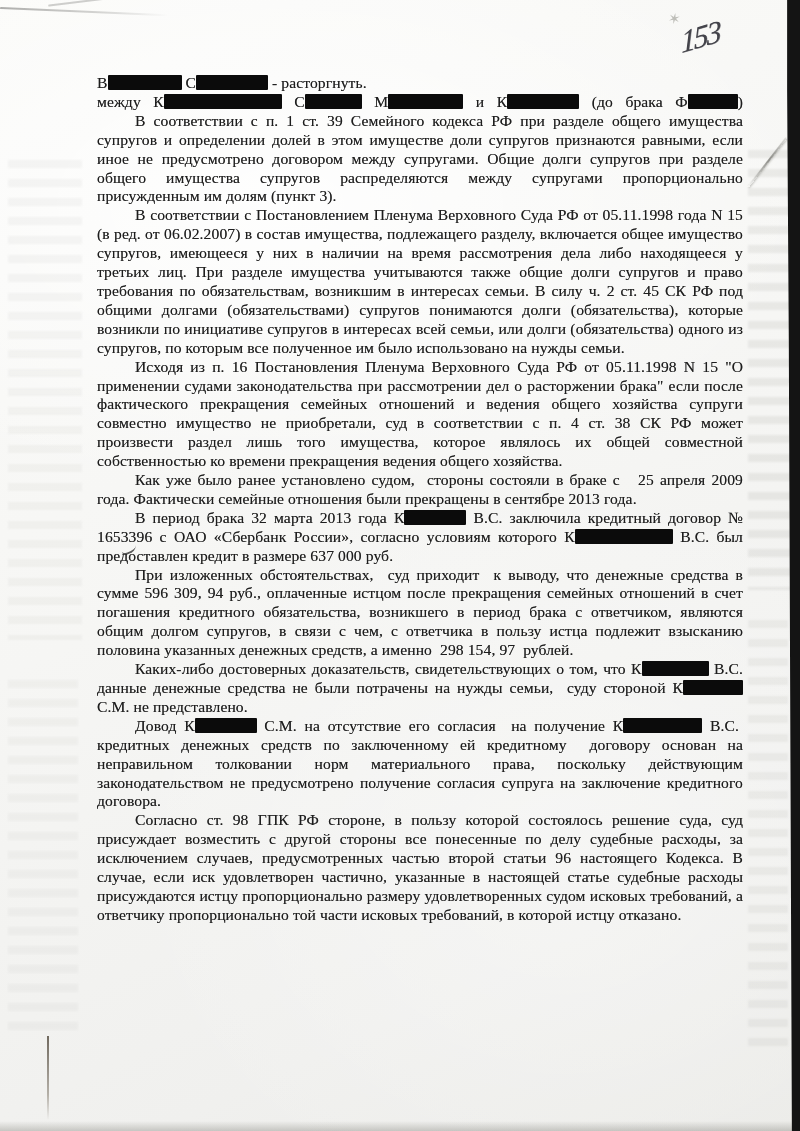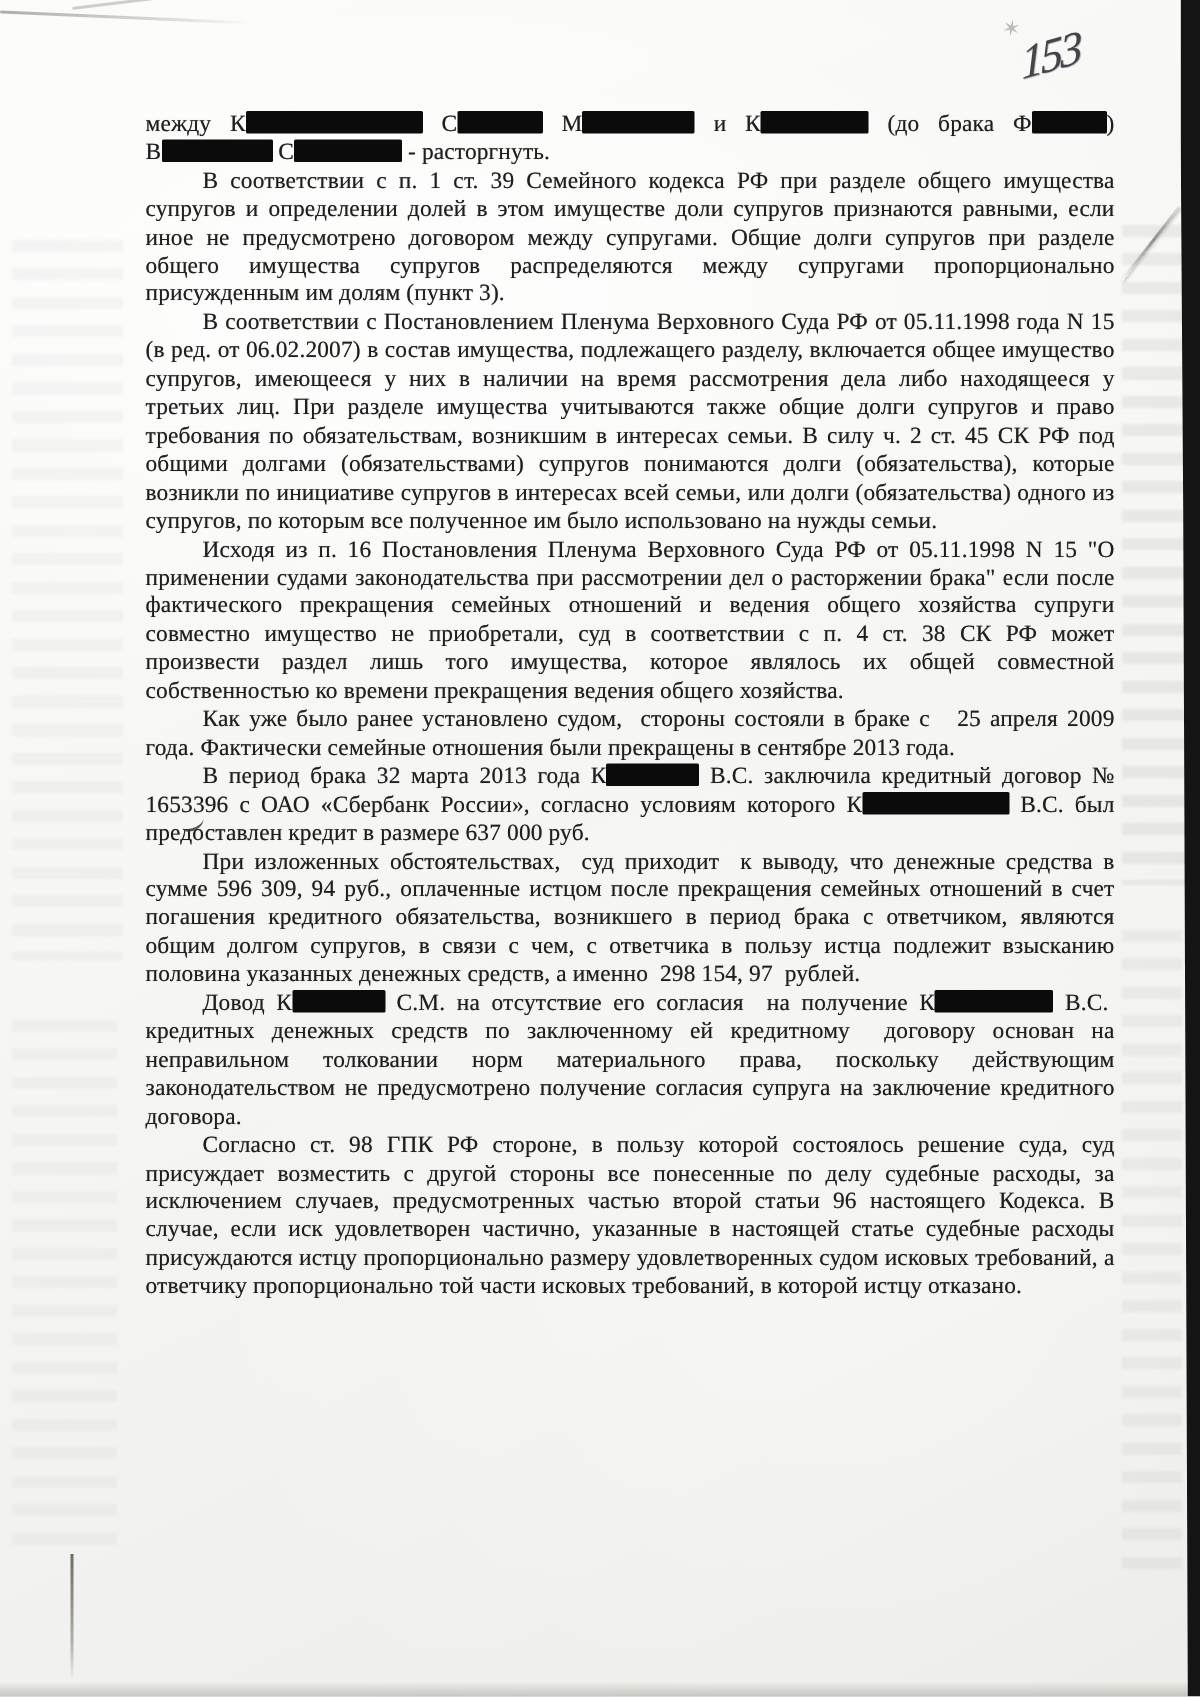--- a/index.html
+++ b/index.html
@@ -126,28 +126,29 @@
 <div class="bleed bleed-right-1"></div>
 <div class="bleed bleed-right-2"></div>
 
 <div class="pencil-line-1"></div>
 <div class="pencil-line-2"></div>
 <div class="pencil-star">✶</div>
 
 <div class="handwritten">153</div>
 
 <div class="doc">
+    <p class="para noindent"><span>В</span><span class="redact" style="width: 74px;"></span><span> С</span><span class="redact" style="width: 72px;"></span><span> - расторгнуть.</span></p>
     <p class="para spread"><span>между К</span><span class="redact" style="width: 118px;"></span><span> С</span><span class="redact" style="width: 57px;"></span><span> М</span><span class="redact" style="width: 75px;"></span><span> и К</span><span class="redact" style="width: 72px;"></span><span> (до брака Ф</span><span class="redact" style="width: 50px;"></span><span>)</span></p>
-    <p class="para noindent"><span>В</span><span class="redact" style="width: 74px;"></span><span> С</span><span class="redact" style="width: 72px;"></span><span> - расторгнуть.</span></p>
     <p class="para indent"><span>В соответствии с п. 1 ст. 39 Семейного кодекса РФ при разделе общего имущества супругов и определении долей в этом имуществе доли супругов признаются равными, если иное не предусмотрено договором между супругами. Общие долги супругов при разделе общего имущества супругов распределяются между супругами пропорционально присужденным им долям (пункт 3).</span></p>
     <p class="para indent"><span>В соответствии с Постановлением Пленума Верховного Суда РФ от 05.11.1998 года N 15 (в ред. от 06.02.2007) в состав имущества, подлежащего разделу, включается общее имущество супругов, имеющееся у них в наличии на время рассмотрения дела либо находящееся у третьих лиц. При разделе имущества учитываются также общие долги супругов и право требования по обязательствам, возникшим в интересах семьи. В силу ч. 2 ст. 45 СК РФ под общими долгами (обязательствами) супругов понимаются долги (обязательства), которые возникли по инициативе супругов в интересах всей семьи, или долги (обязательства) одного из супругов, по которым все полученное им было использовано на нужды семьи.</span></p>
     <p class="para indent"><span>Исходя из п. 16 Постановления Пленума Верховного Суда РФ от 05.11.1998 N 15 "О применении судами законодательства при рассмотрении дел о расторжении брака" если после фактического прекращения семейных отношений и ведения общего хозяйства супруги совместно имущество не приобретали, суд в соответствии с п. 4 ст. 38 СК РФ может произвести раздел лишь того имущества, которое являлось их общей совместной собственностью ко времени прекращения ведения общего хозяйства.</span></p>
     <p class="para indent"><span>Как уже было ранее установлено судом,&nbsp; стороны состояли в браке с&nbsp;&nbsp; 25 апреля 2009 года. Фактически семейные отношения были прекращены в сентябре 2013 года.</span></p>
     <p class="para indent"><span>В период брака 32 марта 2013 года К</span><span class="redact" style="width: 62px;"></span><span> В.С. заключила кредитный договор № 1653396 с ОАО «Сбербанк России», согласно условиям которого К</span><span class="redact" style="width: 98px;"></span><span> В.С. был предоставлен кредит в размере 637 000 руб.</span></p>
     <p class="para indent"><span>При изложенных обстоятельствах,&nbsp; суд приходит&nbsp; к выводу, что денежные средства в сумме 596 309, 94 руб., оплаченные истцом после прекращения семейных отношений в счет погашения кредитного обязательства, возникшего в период брака с ответчиком, являются общим долгом супругов, в связи с чем, с ответчика в пользу истца подлежит взысканию половина указанных денежных средств, а именно&nbsp; 298 154, 97&nbsp; рублей.</span></p>
+    <p class="para indent"><span>Каких-либо достоверных доказательств, свидетельствующих о том, что К</span><span class="redact" style="width: 67px;"></span><span> В.С. данные денежные средства не были потрачены на нужды семьи,&nbsp; суду стороной К</span><span class="redact" style="width: 60px;"></span><span> С.М. не представлено.</span></p>
     <p class="para indent"><span>Довод К</span><span class="redact" style="width: 62px;"></span><span> С.М. на отсутствие его согласия&nbsp; на получение К</span><span class="redact" style="width: 79px;"></span><span> В.С.&nbsp; кредитных денежных средств по заключенному ей кредитному&nbsp; договору основан на неправильном толковании норм материального права, поскольку действующим законодательством не предусмотрено получение согласия супруга на заключение кредитного договора.</span></p>
     <p class="para indent"><span>Согласно ст. 98 ГПК РФ стороне, в пользу которой состоялось решение суда, суд присуждает возместить с другой стороны все понесенные по делу судебные расходы, за исключением случаев, предусмотренных частью второй статьи 96 настоящего Кодекса. В случае, если иск удовлетворен частично, указанные в настоящей статье судебные расходы присуждаются истцу пропорционально размеру удовлетворенных судом исковых требований, а ответчику пропорционально той части исковых требований, в которой истцу отказано.</span></p>
   </div>
 
 <div class="squiggle"></div>
 <div class="fold-crease"></div>
 <div class="crease-bottom"></div>
 <div class="bottom-shade"></div>
 <div class="scan-bar"></div>
 

